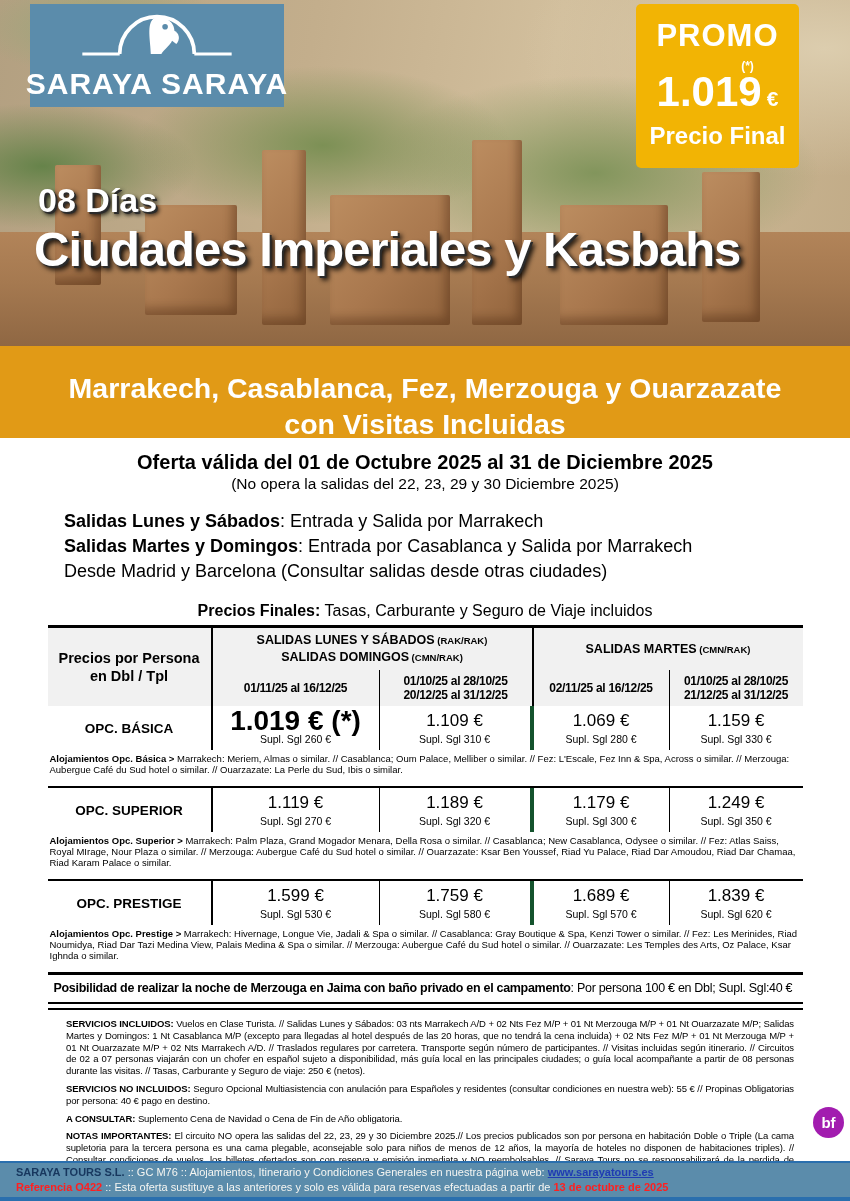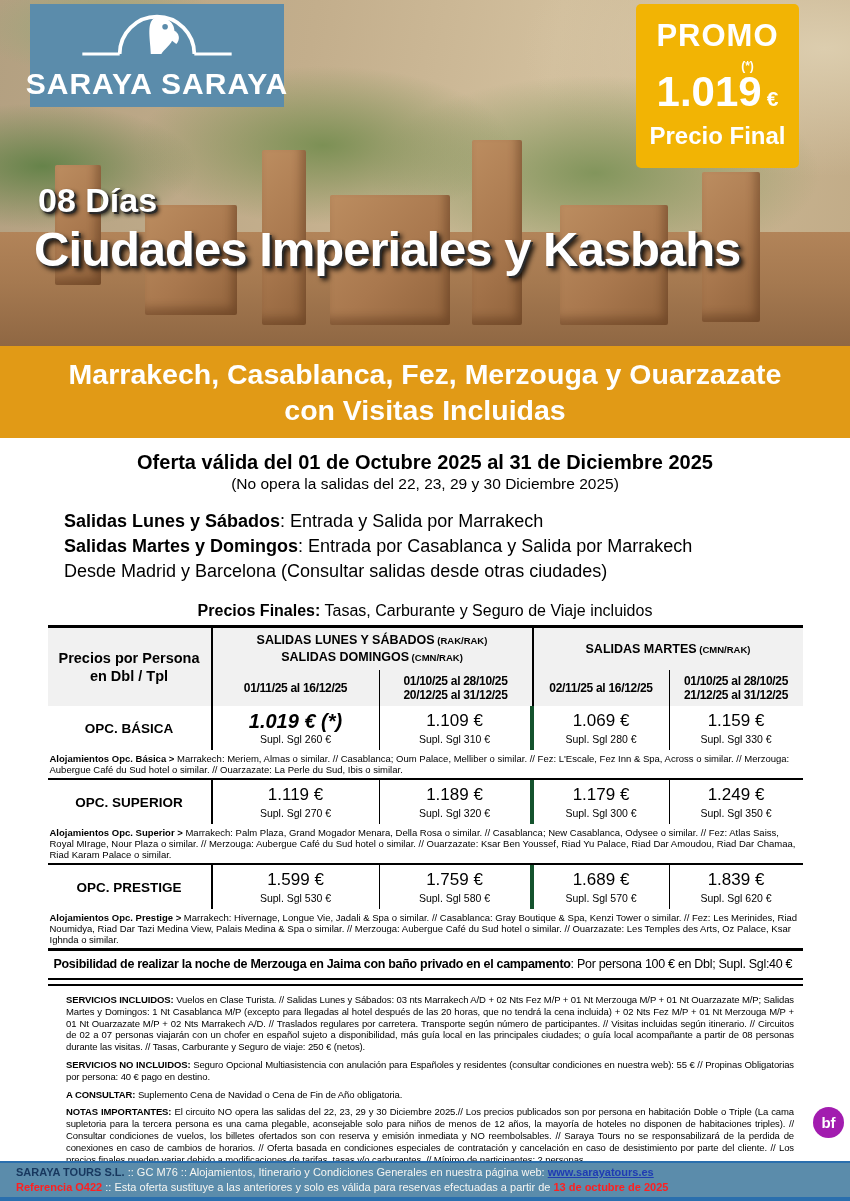--- a/index.html
+++ b/index.html
@@ -40,21 +40,21 @@
   .promo-final{font-size:24px;font-weight:bold;margin-top:3px;white-space:nowrap;}
 
   .hero-days{position:absolute;left:38px;top:181px;font-size:34px;font-weight:bold;color:#fff;
     text-shadow:2px 2px 0 #2b2b2b,3px 3px 4px rgba(0,0,0,.9);}
   .hero-title{position:absolute;left:34px;top:221px;font-size:49px;font-weight:bold;color:#fff;
     letter-spacing:-1px;white-space:nowrap;
     text-shadow:2px 2px 0 #2b2b2b,4px 4px 5px rgba(0,0,0,.9);}
 
   
   .band{height:92px;background:#e19a16;color:#fff;text-align:center;font-weight:bold;
-        font-size:28.5px;line-height:36px;padding-top:10px;box-sizing:border-box;}
+        font-size:28.5px;line-height:36px;padding-top:24px;box-sizing:border-box;}
 
   
   .validity{text-align:center;font-weight:bold;font-size:20px;line-height:24px;margin:12px 0 0;}
   .exception{text-align:center;font-size:15.5px;line-height:20px;margin:0;}
   .salidas{margin:15px 0 0 64px;font-size:18px;line-height:25px;}
   .caption{text-align:center;font-size:16px;line-height:19px;margin:17px 0 5px;}
 
   
   .ptable{width:755px;margin:0 auto;}
   .tgrid{display:grid;grid-template-columns:165px 167px 154px 136px 133px;}
@@ -68,23 +68,23 @@
   .dc1{grid-column:2;border-right:1px solid #000;}
   .dc2{grid-column:3;border-right:2px solid #000;}
   .dc3{grid-column:4;border-right:1px solid #000;}
   .dc4{grid-column:5;}
   .trow{height:44px;}
   .sep{border-top:2px solid #000;}
   .rl{font-weight:bold;font-size:13.5px;border-right:2px solid #000;}
   .pa{border-right:1px solid #000;}
   .pb{border-right:4px solid #14532d;}
   .price{font-size:17px;line-height:20px;}
-  .big{font-size:20px;font-weight:bold;font-style:italic;}
+  .big{font-size:28px;font-weight:bold;}
   .supl{font-size:10.5px;line-height:12px;margin-top:2px;}
-  .tnote{font-size:9.5px;line-height:11px;padding:3px 2px 3px;text-align:left;}
+  .tnote{font-size:9.5px;line-height:11px;padding:3px 2px 11px;text-align:left;}
 
   .merzouga{width:755px;margin:0 auto;border-top:3px solid #000;border-bottom:2px solid #000;
     padding:6px;font-size:12.5px;line-height:15px;letter-spacing:-0.3px;white-space:nowrap;
     overflow:hidden;box-sizing:border-box;}
   .rule{width:755px;margin:4px auto 0;border:none;border-top:2px solid #000;}
 
   
   .fineprint{margin:8px 56px 0 66px;text-align:justify;font-size:9.5px;line-height:11.8px;letter-spacing:-0.1px;}
   .fineprint p{margin:0 0 6px;}
 

